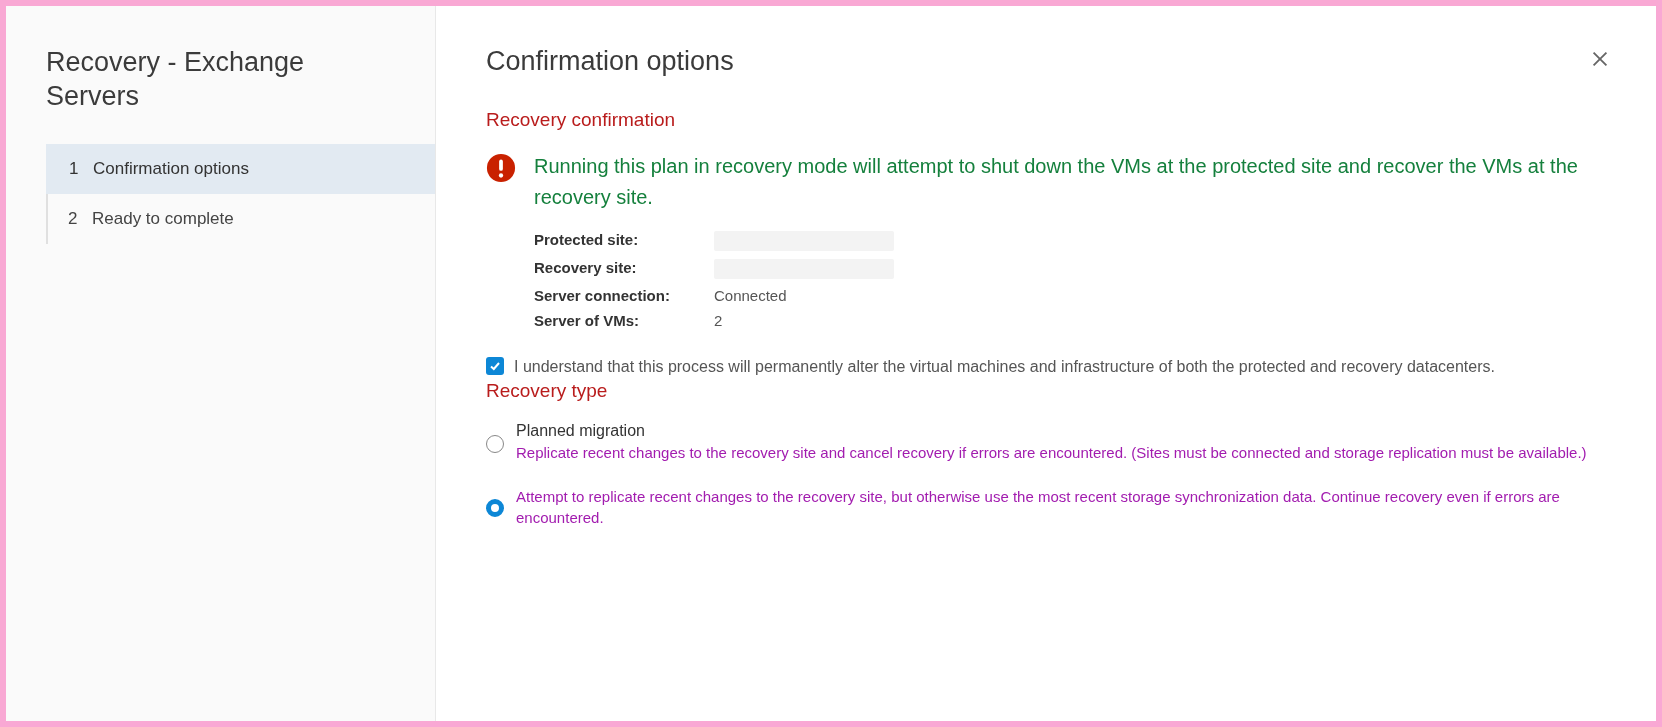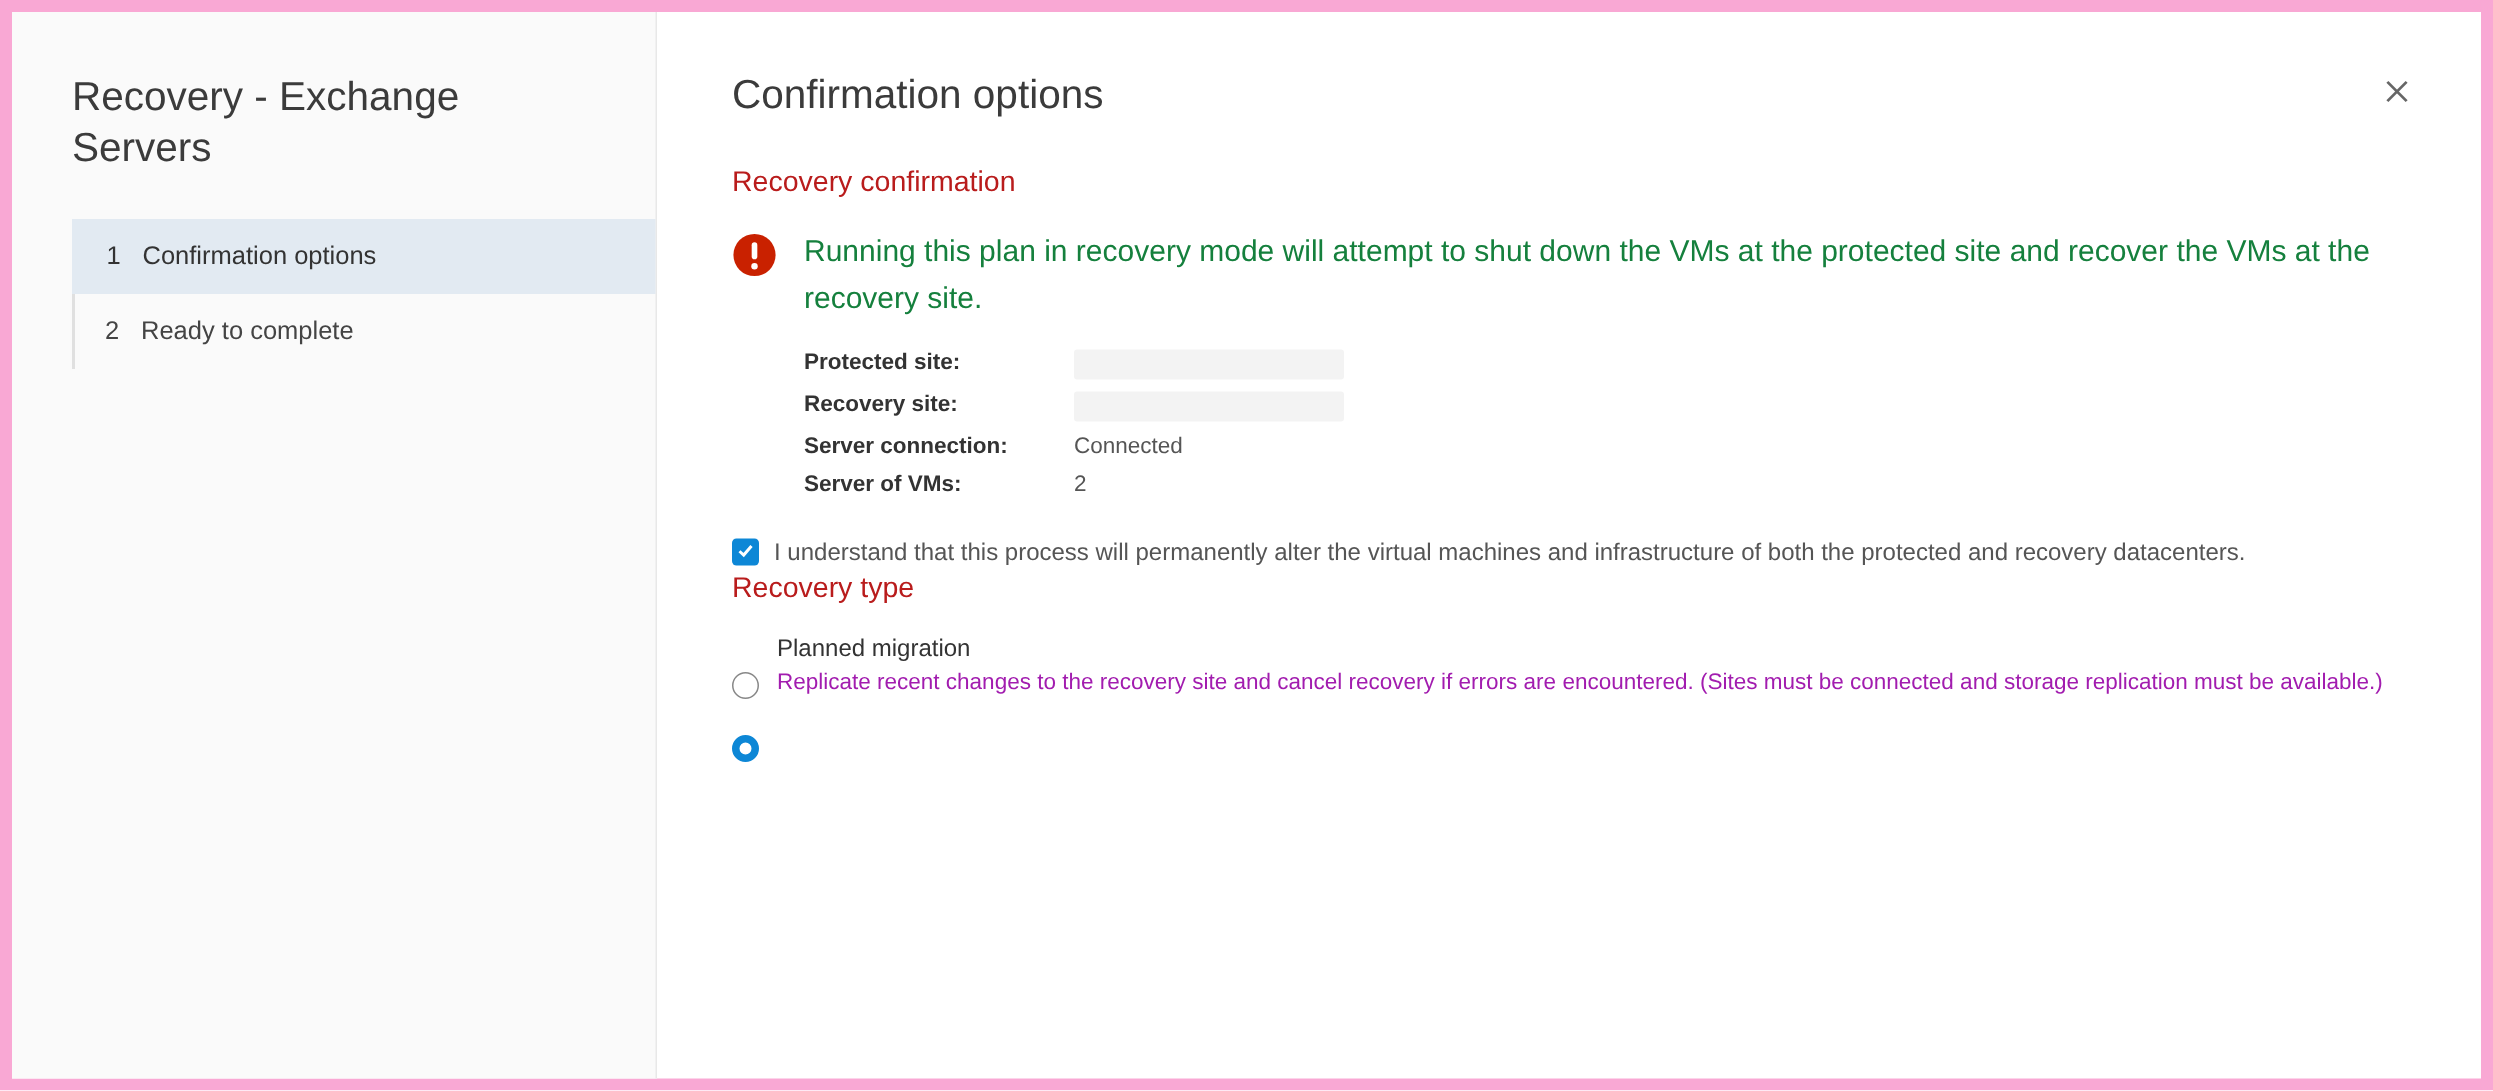--- a/index.html
+++ b/index.html
@@ -7,21 +7,21 @@
   body {
     font-family: -apple-system, BlinkMacSystemFont, "Segoe UI", Arial, sans-serif;
     font-size: 15px;
     color: #333;
     background: #fff;
   }
   .dialog {
     display: flex;
     width: 1662px;
     height: 727px;
-    border: 8px solid #f9a8d4;
+    border: 6px solid #f9a8d4;
   }
   .sidebar {
     width: 430px;
     background: #fafafa;
     padding: 40px 0 0 0;
     border-right: 1px solid #e8e8e8;
   }
   .sidebar-title {
     font-size: 27px;
     font-weight: 300;
@@ -122,21 +122,21 @@
   }
   .checkbox-box svg { width: 12px; height: 12px; }
   .checkbox-label {
     color: #555;
     line-height: 1.55;
     font-size: 16px;
   }
   .radio-group { }
   .radio-item {
     display: flex;
-    align-items: flex-end;
+    align-items: center;
     gap: 12px;
     margin-bottom: 22px;
   }
   .radio-circle {
     flex-shrink: 0;
     width: 18px; height: 18px;
     border-radius: 50%;
     border: 1px solid #888;
     background: #fff;
     margin-top: 2px;
@@ -237,19 +237,20 @@
         <div class="radio-circle"></div>
         <div class="radio-content">
           <div class="radio-title">Planned migration</div>
           <div class="radio-desc">Replicate recent changes to the recovery site and cancel recovery if errors are encountered. (Sites must be connected and storage replication must be available.)</div>
         </div>
       </div>
 
       <div class="radio-item">
         <div class="radio-circle selected"></div>
         <div class="radio-content">
+          <div class="radio-desc">Attempt to replicate recent changes to the recovery site, but otherwise use the most recent storage synchronization data. Continue recovery even if errors are encountered.</div>
         </div>
       </div>
 
     </div>
 
   </main>
 </div>
 
 </body></html>

